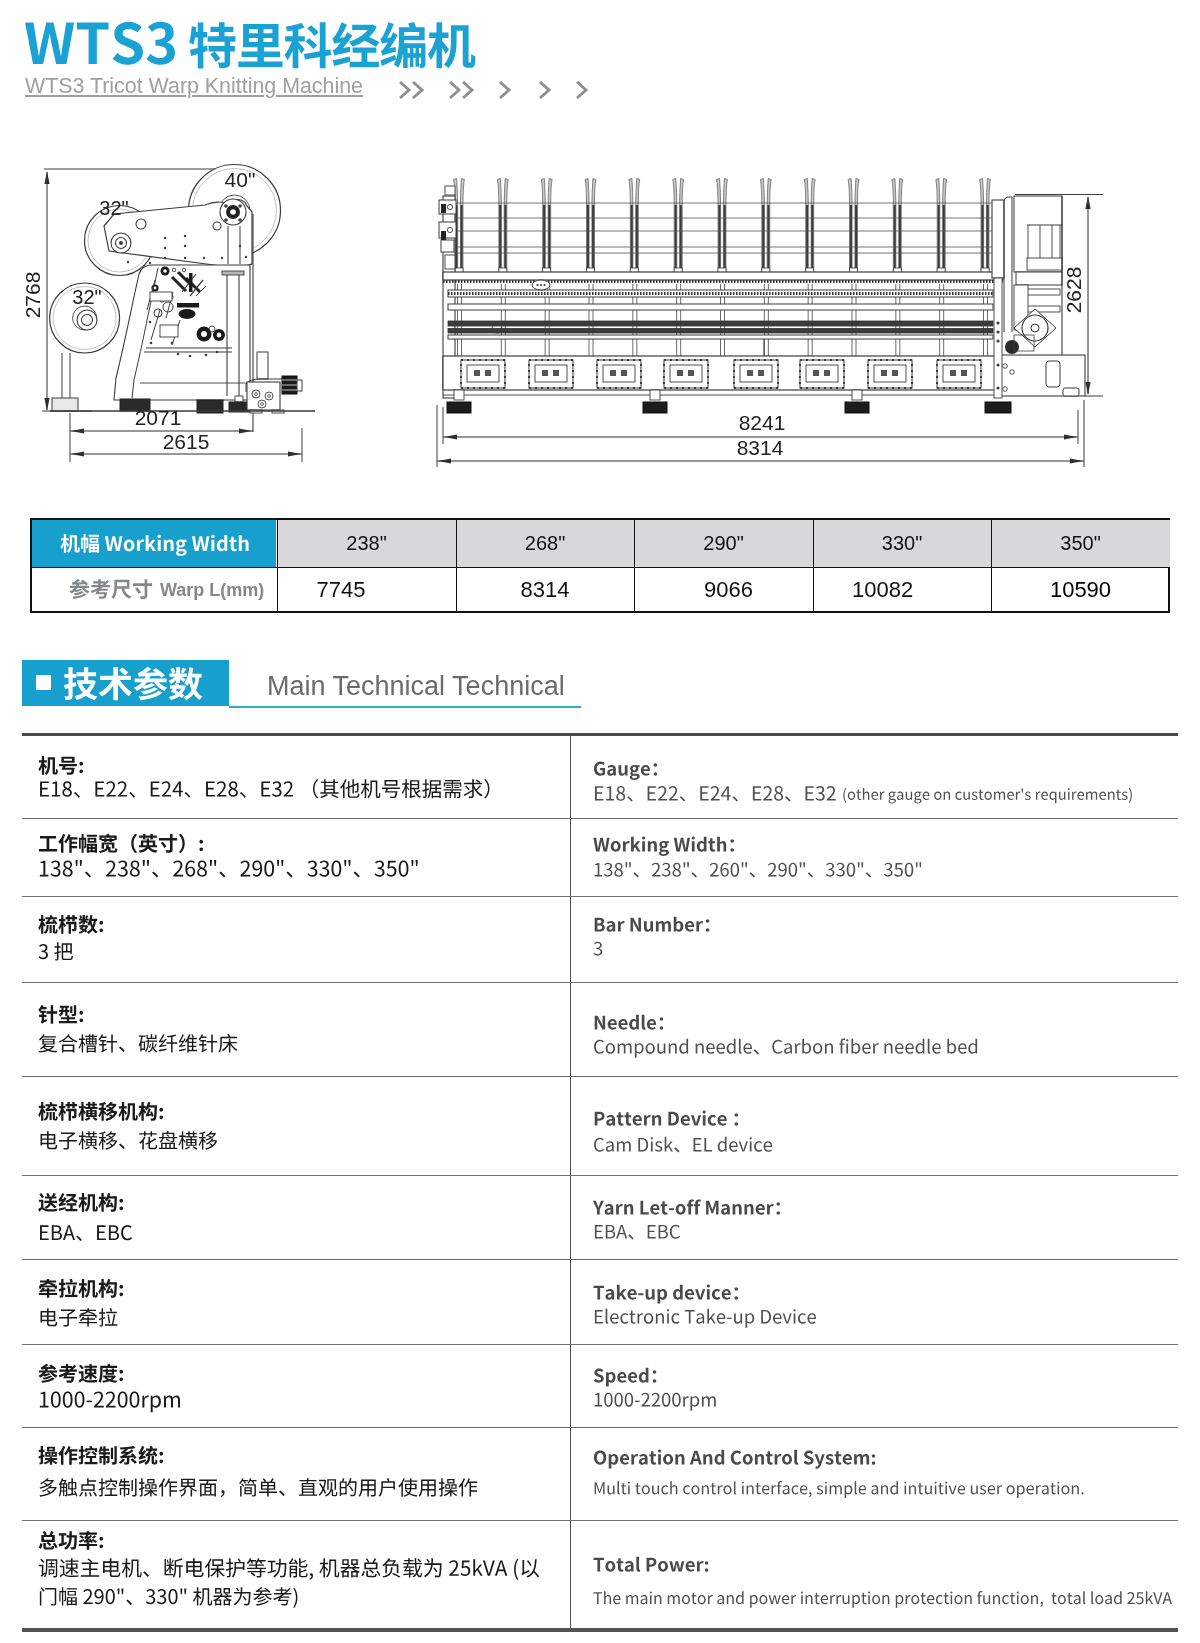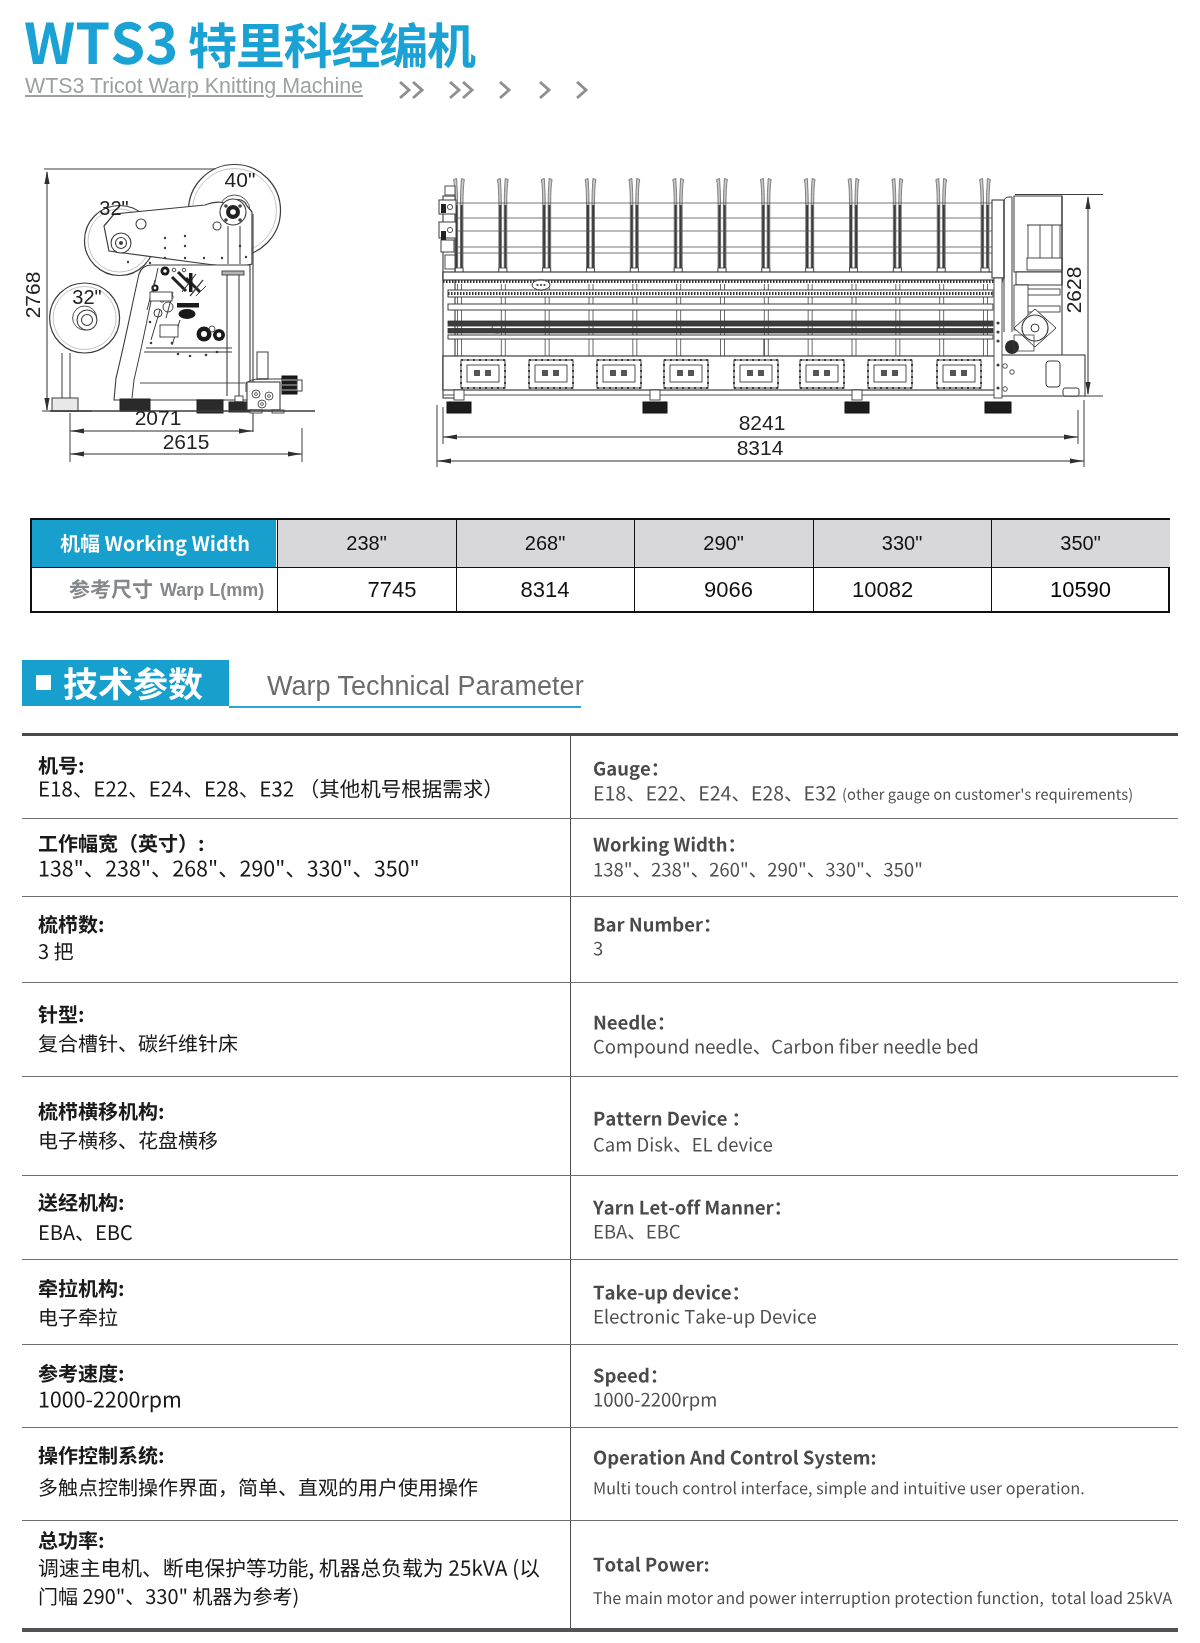--- a/index.html
+++ b/index.html
@@ -643,40 +643,40 @@
 <svg width="84" height="28" viewBox="0 0 84 28" style="position:absolute;left:69px;top:576px;overflow:visible;">
       <g fill="#85888b" transform="translate(0,21.0) scale(0.02100)">
         <use href="#g22" x="0"></use>
         <use href="#g23" x="1000"></use>
         <use href="#g24" x="2000"></use>
         <use href="#g25" x="3000"></use>
       </g>
     </svg>
 <div style="position:absolute;left:160px;top:581.1px;font-size:18px;line-height:18px;font-weight:bold;color:#85888b;white-space:nowrap;">Warp L(mm)</div>
 
-<div style="position:absolute;left:316.5px;top:578.7px;font-size:22px;line-height:22px;font-weight:normal;color:#111;white-space:nowrap;width:100px;text-align:right;">7745</div>
+<div style="position:absolute;left:316.5px;top:578.7px;font-size:22px;line-height:22px;font-weight:normal;color:#111;white-space:nowrap;width:100px;text-align:left;">7745</div>
 <div style="position:absolute;left:495.0px;top:578.7px;font-size:22px;line-height:22px;font-weight:normal;color:#111;white-space:nowrap;width:100px;text-align:center;">8314</div>
 <div style="position:absolute;left:704px;top:578.7px;font-size:22px;line-height:22px;font-weight:normal;color:#111;white-space:nowrap;width:100px;">9066</div>
 <div style="position:absolute;left:852.0px;top:578.7px;font-size:22px;line-height:22px;font-weight:normal;color:#111;white-space:nowrap;width:100px;text-align:left;">10082</div>
 <div style="position:absolute;left:1030.5px;top:578.7px;font-size:22px;line-height:22px;font-weight:normal;color:#000000;white-space:nowrap;width:100px;text-align:center;">10590</div>
 
 <div style="position:absolute;left:22px;top:660px;width:207px;height:46px;background:#17a0cd;"></div>
 
 <div style="position:absolute;left:36px;top:675px;width:15px;height:15px;background:#fff;"></div>
 
 <svg width="140" height="46" viewBox="0 0 140 46" style="position:absolute;left:63px;top:662px;overflow:visible;">
       <g fill="#fff" transform="translate(0,35.0) scale(0.03500)">
         <use href="#g26" x="0"></use>
         <use href="#g27" x="1000"></use>
         <use href="#g22" x="2000"></use>
         <use href="#g28" x="3000"></use>
       </g>
     </svg>
 
-<div style="position:absolute;left:267px;top:672.6px;font-size:27px;line-height:27px;font-weight:normal;color:#6b6b6b;white-space:nowrap;">Warp Technical Parameter</div>
+<div style="position:absolute;left:267px;top:672.6px;font-size:27px;line-height:27px;font-weight:normal;color:#6b6b6b;white-space:nowrap;">Main Technical Technical</div>
 
 <div style="position:absolute;left:229px;top:706px;width:352px;height:2px;background:#2aa7d4;"></div>
 
 <div style="position:absolute;left:22px;top:733px;width:1156px;height:2.5px;background:#4a4a4c;"></div>
 
 <div style="position:absolute;left:22px;top:1628px;width:1156px;height:4px;background:#515256;"></div>
 
 <div style="position:absolute;left:570px;top:735px;width:1.3px;height:893px;background:#4f4f4f;"></div>
 
 <div style="position:absolute;left:22px;top:818px;width:1156px;height:1.1px;background:#6f6f6f;"></div>

